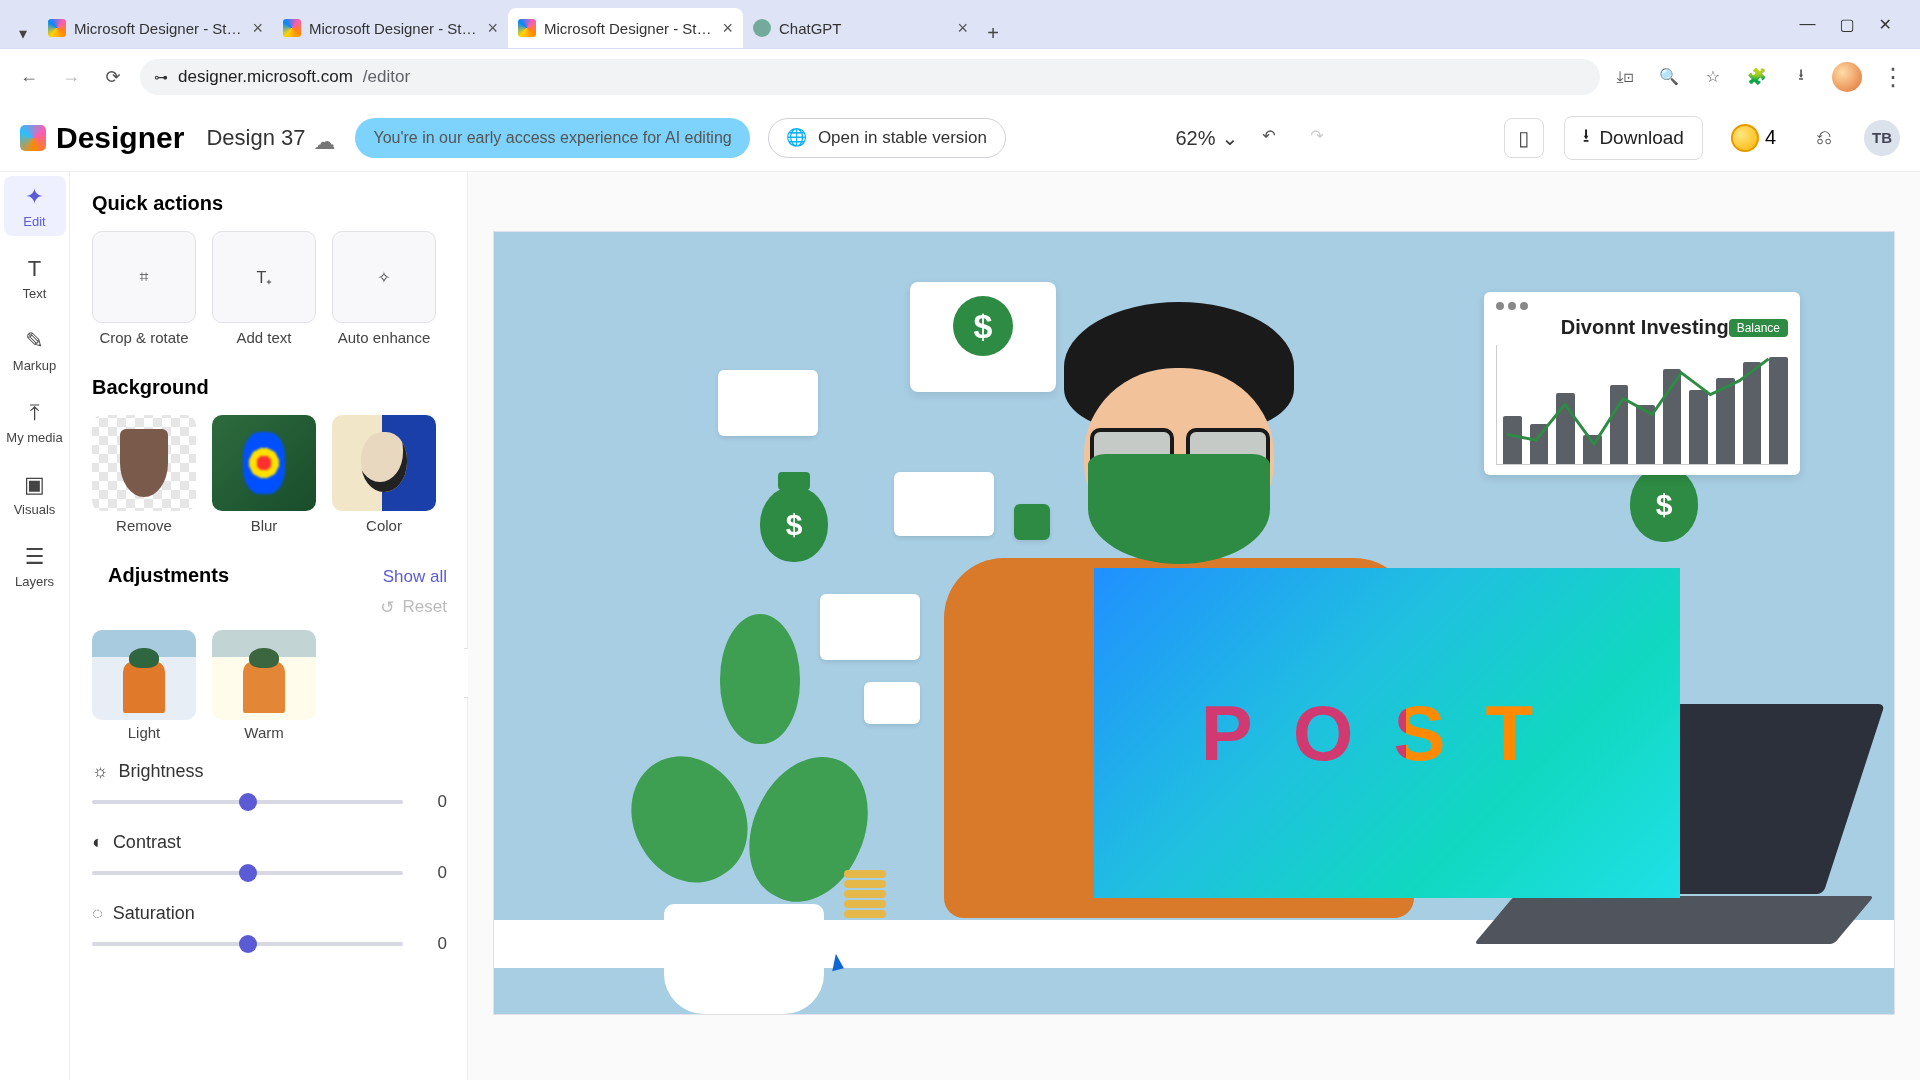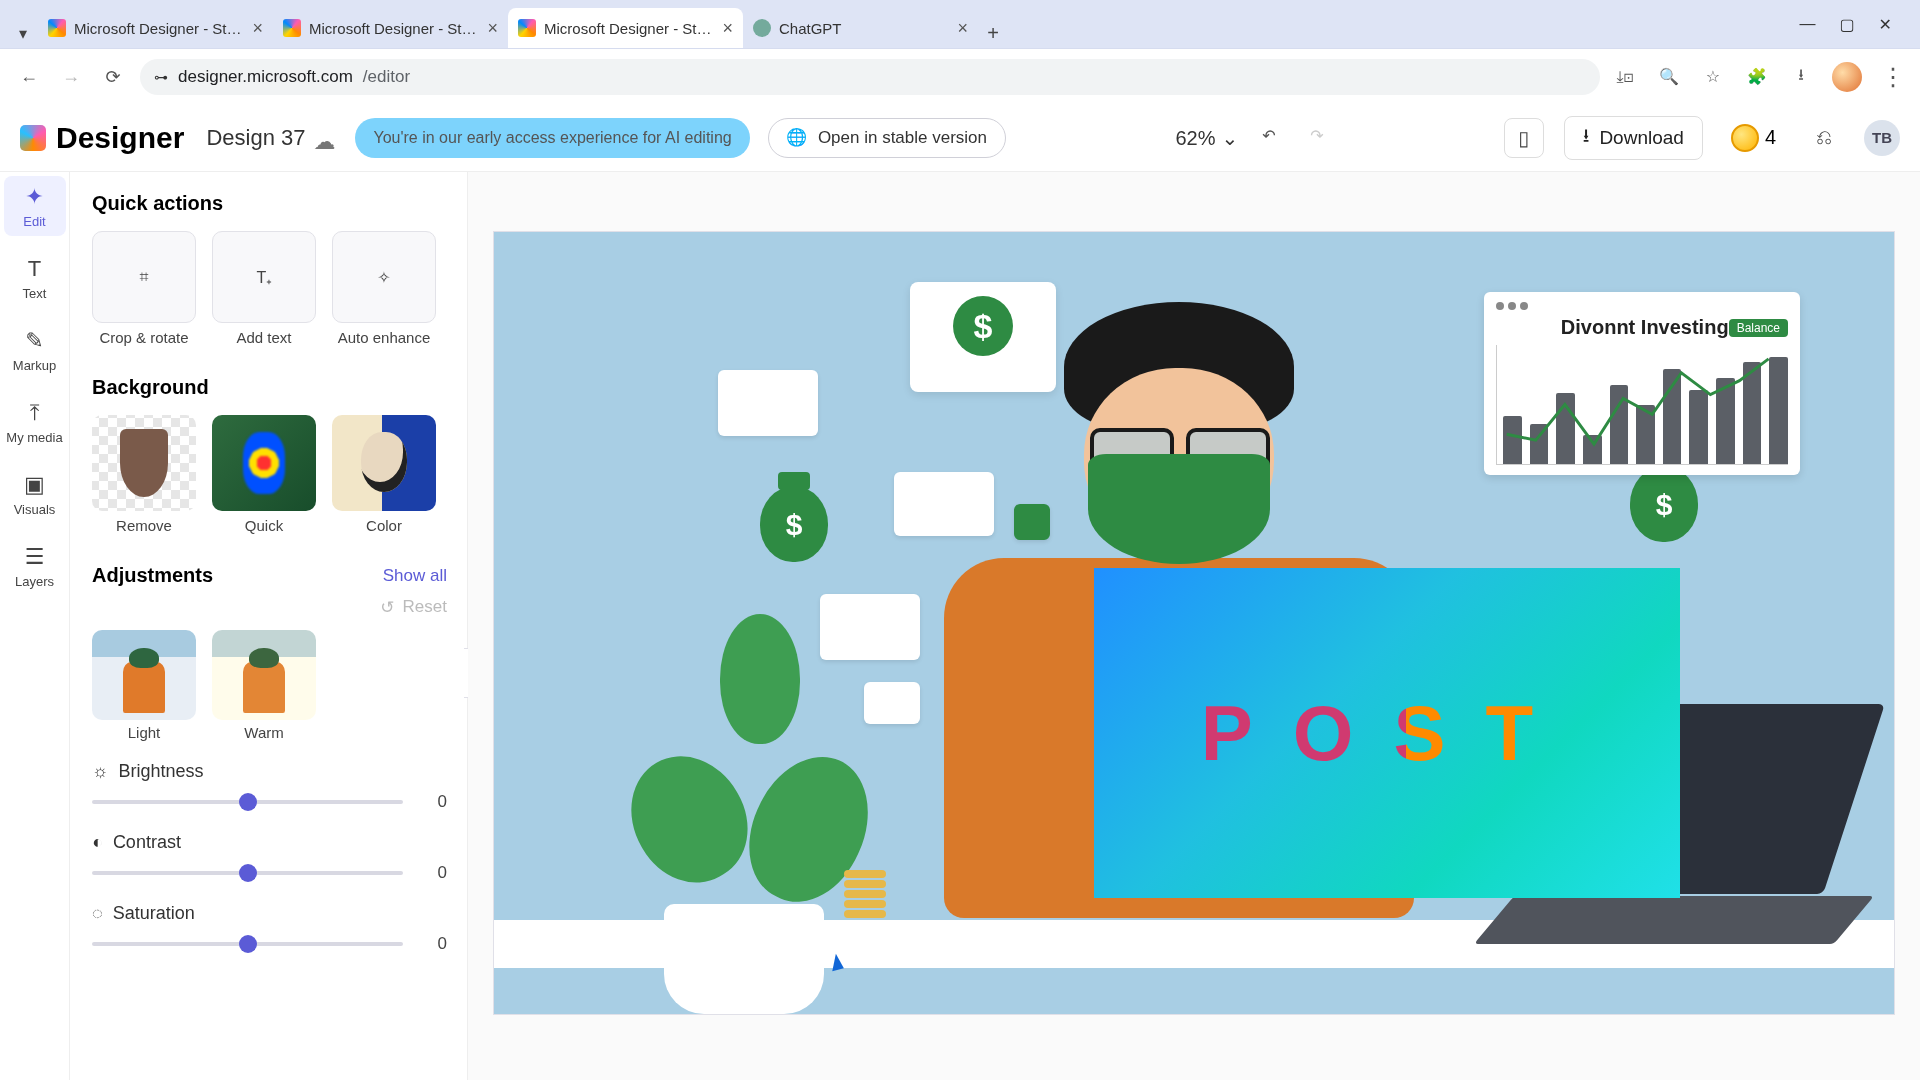--- a/index.html
+++ b/index.html
@@ -68,21 +68,21 @@
 .bg-row { display:flex; gap:16px; }
 .bg-item { display:flex; flex-direction:column; align-items:center; gap:6px; }
 .bg-thumb { width:104px; height:96px; border-radius:10px; cursor:pointer; }
 .bg-thumb.remove { background: repeating-conic-gradient(#fff 0% 25%, #e6e6e6 0% 50%) 50% / 18px 18px; position:relative; }
 .bg-thumb.remove::after { content:""; position:absolute; inset:14px 28px; background:#7a5a4a; border-radius:6px 6px 50% 50%; }
 .bg-thumb.blur { background:linear-gradient(135deg,#2e6b3e,#184d2b); position:relative; overflow:hidden; }
 .bg-thumb.blur::after { content:""; position:absolute; left:30%; top:18%; width:40%; height:64%; background: radial-gradient(circle at 50% 50%, #ff3030 0 20%, #ffe000 20% 40%, #0050ff 40% 100%); border-radius:40%; filter:blur(1px); }
 .bg-thumb.color { background:linear-gradient(90deg,#f2e6c8 0 48%, #1b3fa8 48% 100%); position:relative; }
 .bg-thumb.color::after { content:""; position:absolute; left:28%; top:18%; width:44%; height:62%; background:#e8d8c0; border-radius:46% 46% 50% 50%; box-shadow:-4px -10px 0 0 #222 inset; }
 
-.adj-head { display:flex; justify-content:space-between; align-items:center; margin-top:30px; }
+.adj-head { display:flex; justify-content:space-between; align-items:flex-end; margin-top:30px;margin-left:16px; }
 .show-all { color:#5b5bd6; font-size:17px; cursor:pointer; }
 .reset-row { display:flex; justify-content:flex-end; margin-top:10px; gap:8px; color:#bbb; font-size:17px; }
 .presets { display:flex; gap:16px; margin-top:12px; }
 .preset-item { display:flex; flex-direction:column; align-items:center; gap:4px; }
 .preset-thumb { width:104px; height:90px; border-radius:10px; background:linear-gradient(#a8cbe0 0 30%,#e8eef5 30% 100%); position:relative; overflow:hidden; cursor:pointer; }
 .preset-thumb::before { content:""; position:absolute; left:30%; top:36%; width:40%; height:56%; background:#e07a2a; border-radius:20% 20% 5% 5%; }
 .preset-thumb::after { content:""; position:absolute; left:36%; top:20%; width:28%; height:22%; background:#2e6640; border-radius:50% 50% 40% 40%; }
 .preset-thumb.lofi { filter:saturate(0.8) contrast(0.9); }
 .preset-thumb.warm { filter:sepia(0.3) saturate(1.2); }
 
@@ -280,21 +280,21 @@
 
     <div class="sect">
       <div class="section-title">Background</div>
       <div class="bg-row">
         <div class="bg-item">
             <div class="bg-thumb remove"></div>
             <div class="qa-label">Remove</div>
           </div>
         <div class="bg-item">
             <div class="bg-thumb blur"></div>
-            <div class="qa-label">Quick</div>
+            <div class="qa-label">Blur</div>
           </div>
         <div class="bg-item">
             <div class="bg-thumb color"></div>
             <div class="qa-label">Color</div>
           </div>
       </div>
     </div>
 
     <div class="adj-head">
       <div class="section-title" style="margin-bottom:0">Adjustments</div>

